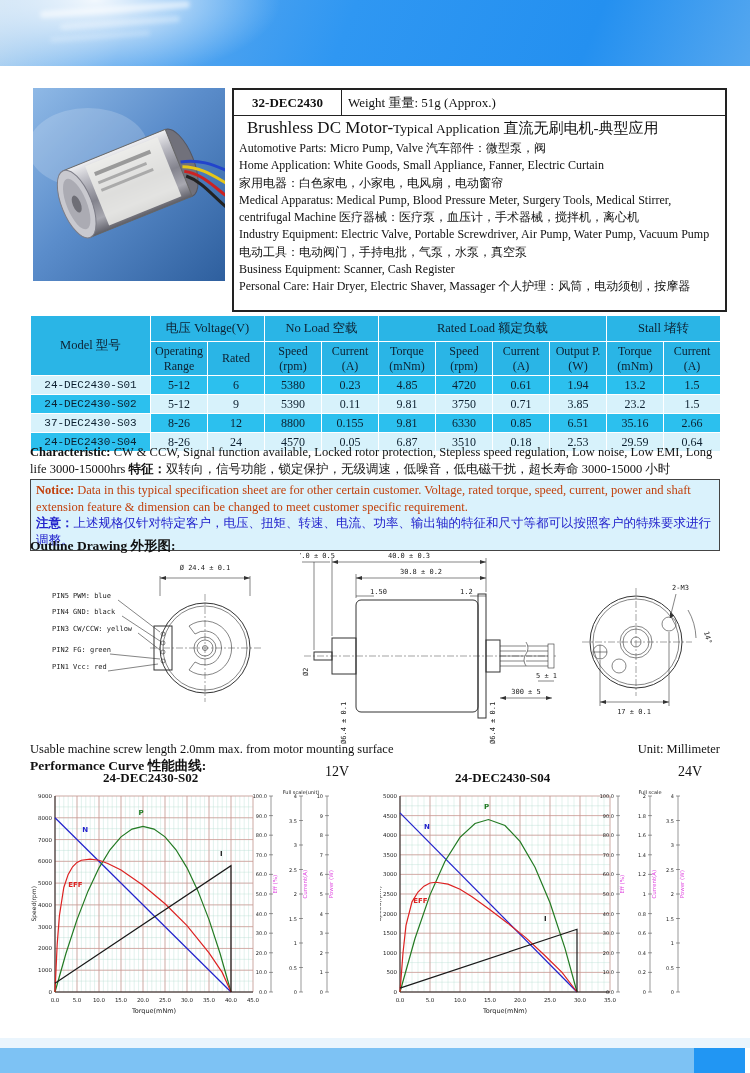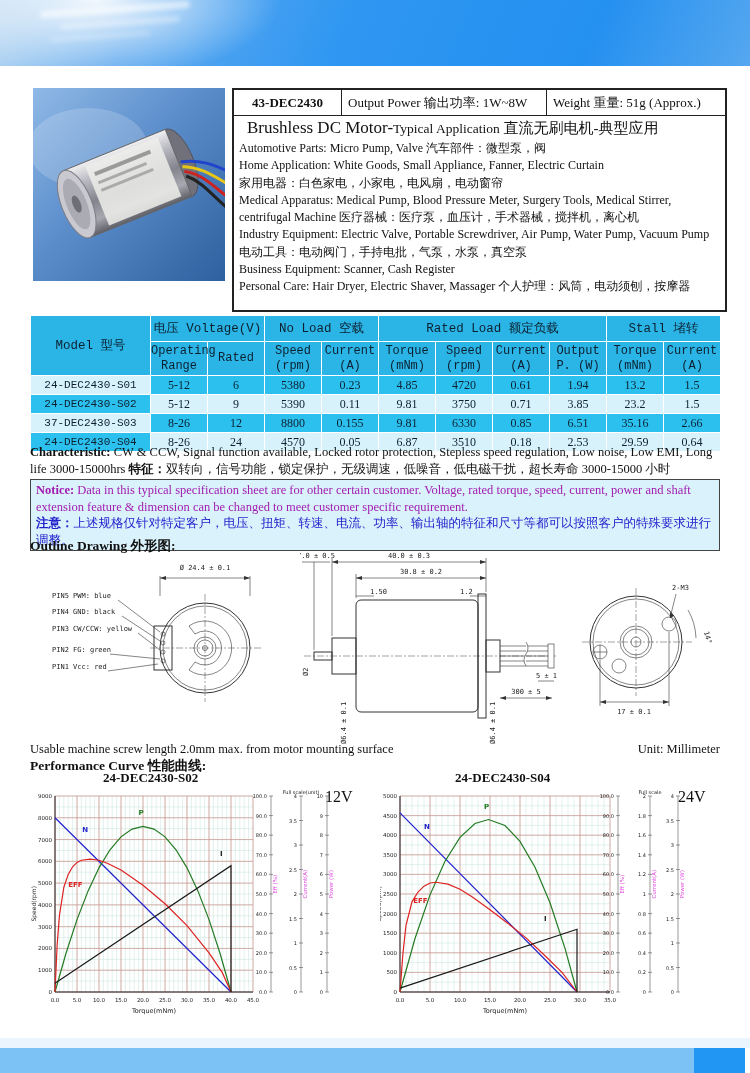--- a/index.html
+++ b/index.html
@@ -25,47 +25,47 @@
   .app-title .big{font-size:17px;}
   .app-title .mid{font-size:13.5px;}
   .app-title .cn{font-size:15px;}
   .app-lines{padding:2px 5px 0 5px;font-size:12px;line-height:17.3px;}
   
   .photo{position:absolute;left:33px;top:88px;width:192px;height:193px;}
   
   .spec{position:absolute;left:30px;top:315px;width:690px;border-collapse:collapse;table-layout:fixed;
         font-size:12px;color:#0d2030;}
   .spec th,.spec td{border:1px solid #fff;text-align:center;vertical-align:middle;padding:1px 0;}
-  .spec th{background:#2ab5e6;font-weight:normal;font-family:Liberation Mono, monospace;}
+  .spec th{background:#2ab5e6;font-weight:normal;}
   .spec .grp{height:26px;font-size:12.5px;}
   .spec .sub{height:34px;line-height:15px;}
   .spec td{height:16px;}
   .c-cyan{background:#2cc0ee;}
   .c-light{background:#d7f2fb;}
   .model-cell{font-family:"Liberation Mono",monospace;font-size:11px;}
   
   .charac{position:absolute;left:30px;top:444px;width:692px;font-size:12.5px;line-height:16.5px;}
   .notice{position:absolute;left:30px;top:479px;width:690px;box-sizing:border-box;border:1px solid #444;
           background:#daf2fc;padding:2px 5px;font-size:12.5px;line-height:16.5px;}
-  .notice .en{color:#a21caf;}
+  .notice .en{color:#c2410c;}
   .notice .cn{color:#2222cc;}
   .h-bold{font-weight:bold;margin-top:12px;}
   .sec-head{position:absolute;font-weight:bold;font-size:13.5px;}
   
   .draw{position:absolute;}
   .draw svg{display:block;}
   .dtext{font-family:"DejaVu Sans Mono",monospace;font-size:7px;fill:#222;}
   .dline{stroke:#333;fill:none;stroke-width:1;}
   .dthin{stroke:#333;fill:none;stroke-width:.6;}
   .ddash{stroke:#444;fill:none;stroke-width:.5;stroke-dasharray:7 2 2 2;}
   .note-row{position:absolute;top:742px;left:30px;width:690px;font-size:12.5px;}
   .note-row .unit{float:right;}
   
   .chart-title{position:absolute;font-weight:bold;font-size:13px;font-family:"Liberation Serif",serif;}
-  .chart-volt{position:absolute;font-size:16px;margin-top:24px;}
+  .chart-volt{position:absolute;font-size:14px;}
   .chart{position:absolute;}
 </style>
 </head>
 <body>
 <div id="page">
 
 <div class="banner-top">
   <div class="streak" style="left:40px;top:6px;width:150px;height:7px;transform:rotate(-4deg);"></div>
   <div class="streak" style="left:60px;top:20px;width:120px;height:6px;transform:rotate(-4deg);opacity:.6;"></div>
   <div class="streak" style="left:50px;top:34px;width:100px;height:5px;transform:rotate(-4deg);opacity:.4;"></div>
@@ -102,22 +102,21 @@
       <path d="M152 105 C 170 115,175 135,186 150" stroke="#cc2222" stroke-width="3" fill="none"></path>
       <path d="M152 100 C 172 108,182 128,192 138" stroke="#e6c619" stroke-width="3" fill="none"></path>
       <path d="M152 95 C 176 100,188 118,198 126" stroke="#2244cc" stroke-width="3" fill="none"></path>
       <path d="M152 110 C 166 122,170 142,180 158" stroke="#222" stroke-width="3" fill="none"></path>
     </g>
   </svg>
 </div>
 
 <div class="hdr-box">
   <div class="hdr-row">
-    <div class="hdr-cell hdr-model">43-DEC2430</div>
-    <div class="hdr-cell hdr-power">Output Power  输出功率: 1W~8W</div>
+    <div class="hdr-cell hdr-model">32-DEC2430</div>
     <div class="hdr-cell hdr-weight">Weight  重量: 51g (Approx.)</div>
   </div>
   <div class="app-title">
     <span class="big">Brushless DC Motor-</span><span class="mid">Typical Application</span><span class="cn"> 直流无刷电机-典型应用</span>
   </div>
   <div class="app-lines" id="app-lines">
         <div>Automotive Parts: Micro Pump, Valve        汽车部件：微型泵，阀</div>
         <div>Home Application: White Goods, Small Appliance, Fanner, Electric Curtain</div>
         <div>家用电器：白色家电，小家电，电风扇，电动窗帘</div>
         <div>Medical Apparatus: Medical Pump, Blood Pressure Meter, Surgery Tools, Medical Stirrer, centrifugal Machine      医疗器械：医疗泵，血压计，手术器械，搅拌机，离心机</div>

